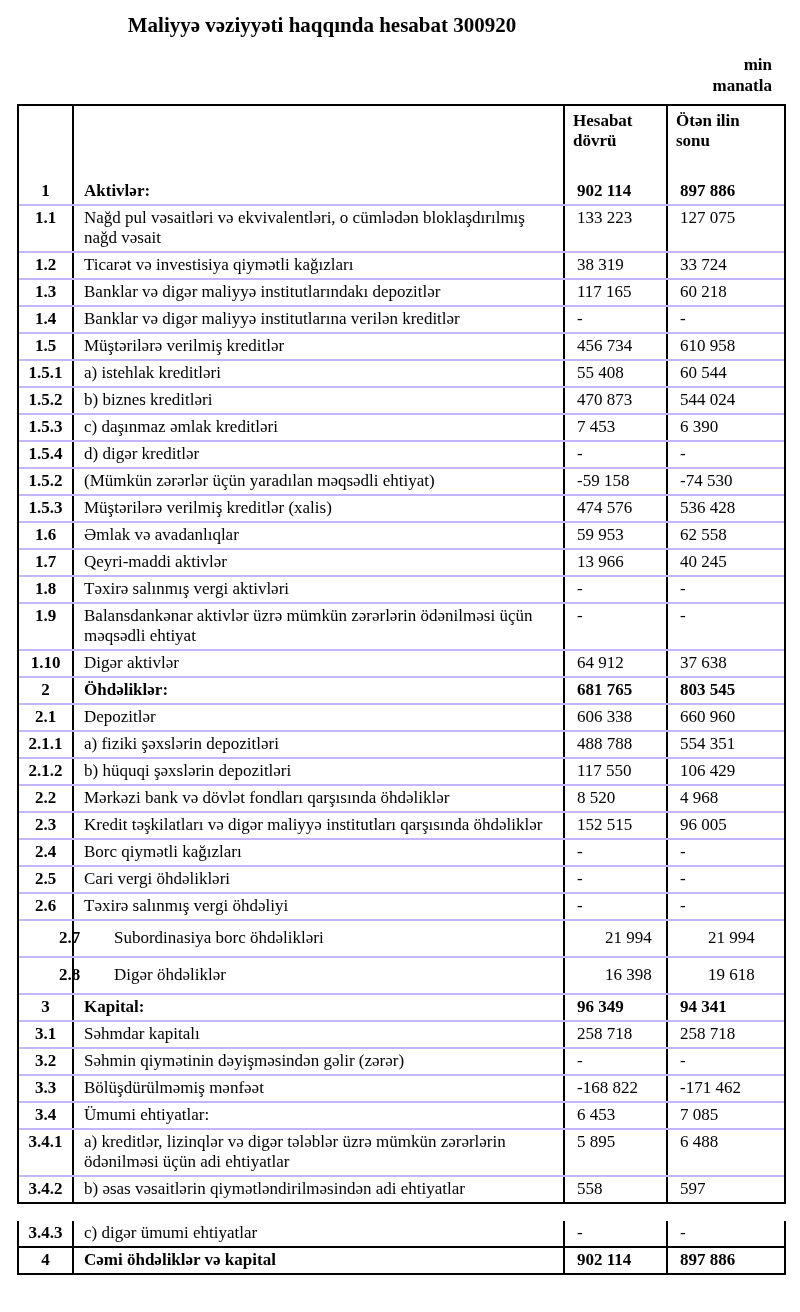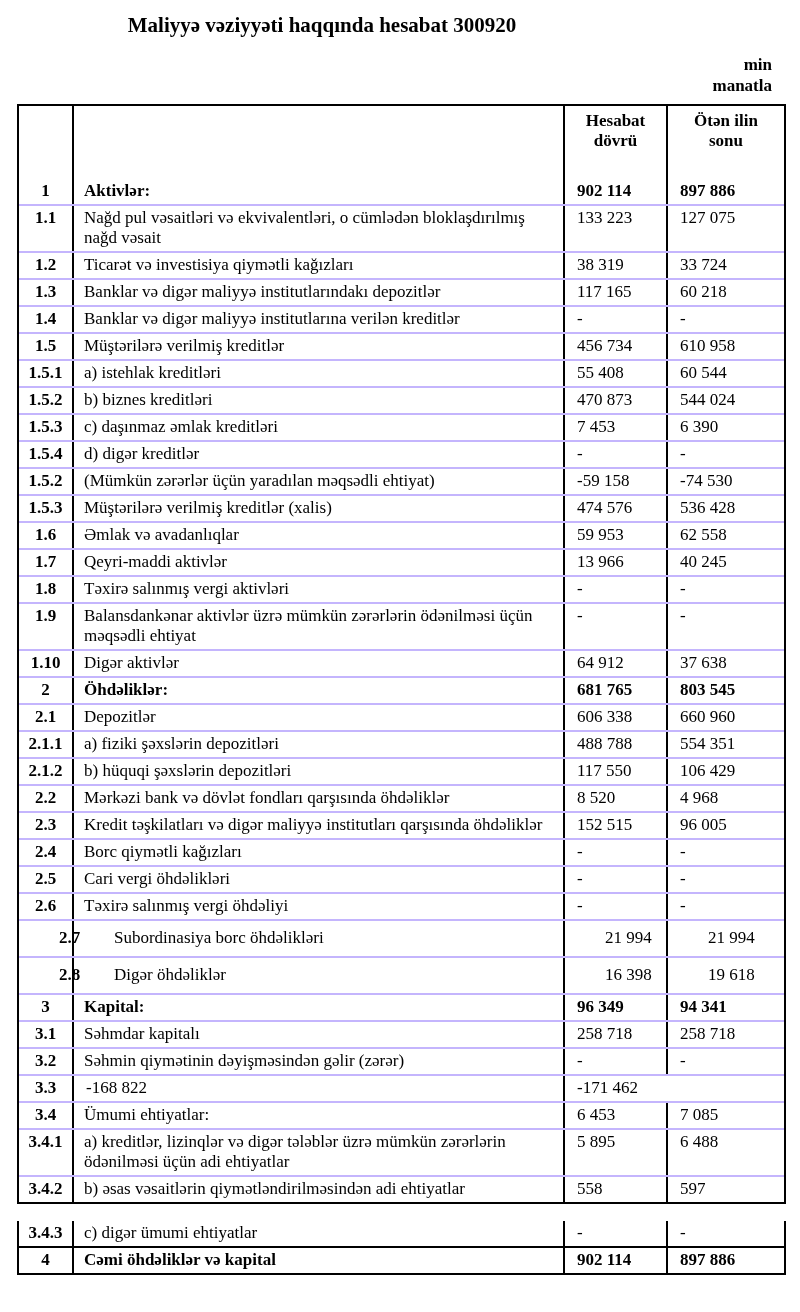--- a/index.html
+++ b/index.html
@@ -27,21 +27,21 @@
   .tr + .tr{border-top:2px solid #c4b5fd;}
   .doc-table.continuation .tr + .tr{border-top:2px solid #000;}
   .td{box-sizing:border-box;padding:2px 8px 3px 8px;}
   .td + .td{border-left:2px solid #000;}
   .c-no{text-align:center;font-weight:bold;padding-left:2px;padding-right:2px;}
   .c-label{padding-left:10px;}
   .c-val{padding-left:12px;}
   .tr.bold .td{font-weight:bold;}
   .tr.tall .td{padding-top:7px;padding-bottom:8px;padding-left:40px;}
   .header-row{height:73px;}
-  .header-row .td{font-weight:bold;text-align:center;padding-top:5px;}
+  .header-row .td{font-weight:bold;text-align:left;padding-top:5px;}
   .page-gap{height:9px;background:#fff;}
 </style>
 </head>
 <body>
 
 <div class="title">Maliyyə vəziyyəti haqqında hesabat 300920</div>
 
 <div class="unit-note">
   <span style="display:inline-block;width:80px;">min manatla</span>
 </div>
@@ -235,20 +235,21 @@
         <div class="td c-val">258 718</div>
       </div>
       <div class="tr">
         <div class="td c-no">3.2</div>
         <div class="td c-label">Səhmin qiymətinin dəyişməsindən gəlir (zərər)</div>
         <div class="td c-val">-</div>
         <div class="td c-val">-</div>
       </div>
       <div class="tr">
         <div class="td c-no">3.3</div>
+        <div class="td c-label">Bölüşdürülməmiş mənfəət</div>
         <div class="td c-val">-168 822</div>
         <div class="td c-val">-171 462</div>
       </div>
       <div class="tr">
         <div class="td c-no">3.4</div>
         <div class="td c-label">Ümumi ehtiyatlar:</div>
         <div class="td c-val">6 453</div>
         <div class="td c-val">7 085</div>
       </div>
       <div class="tr">

